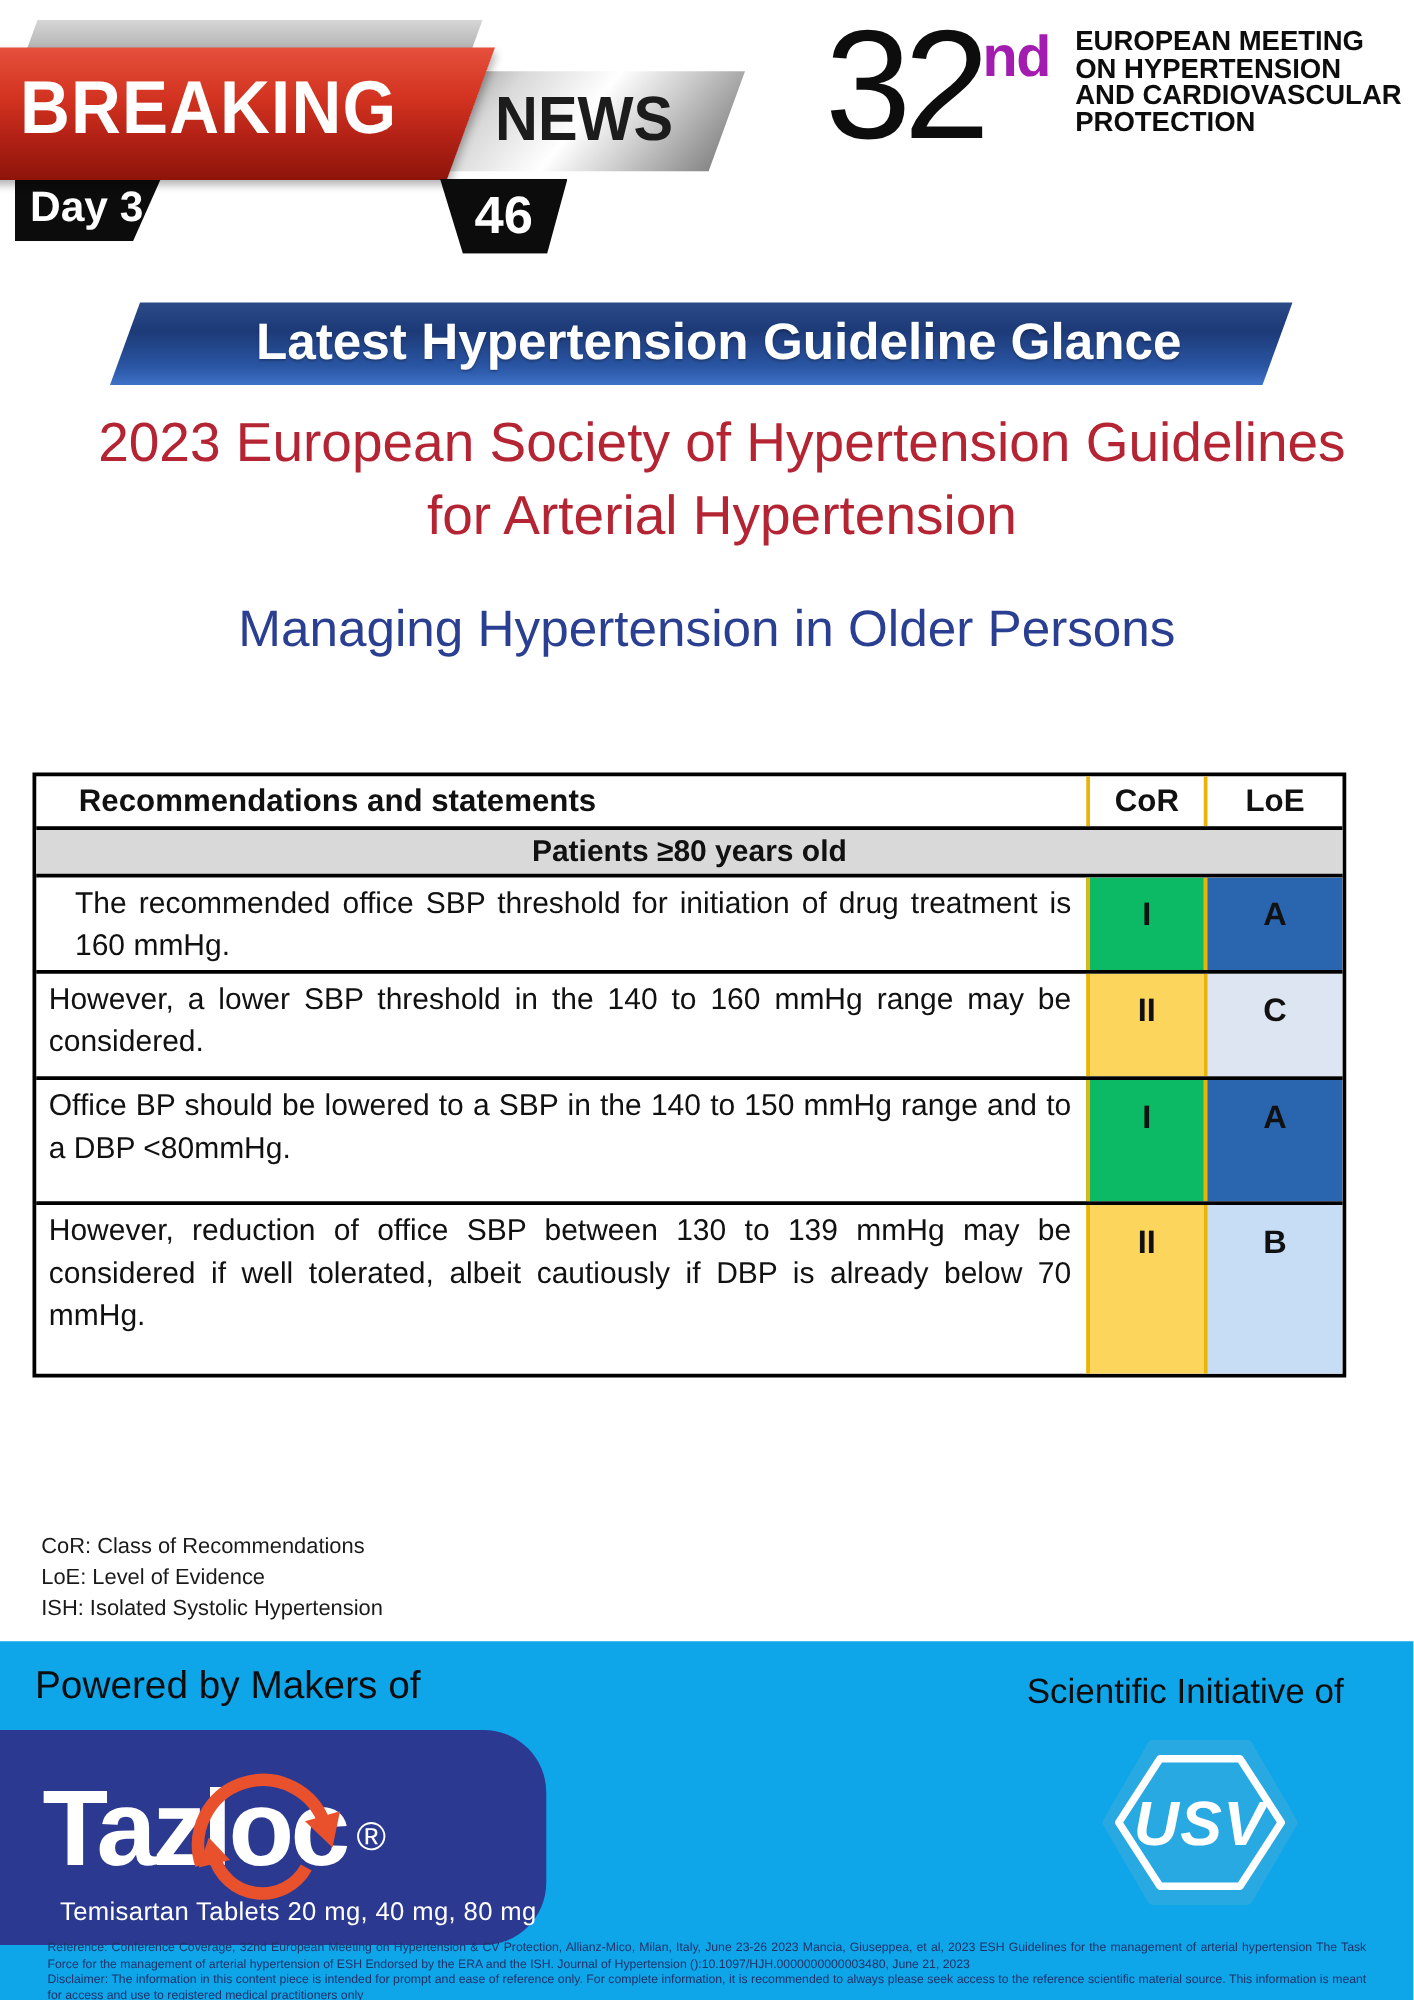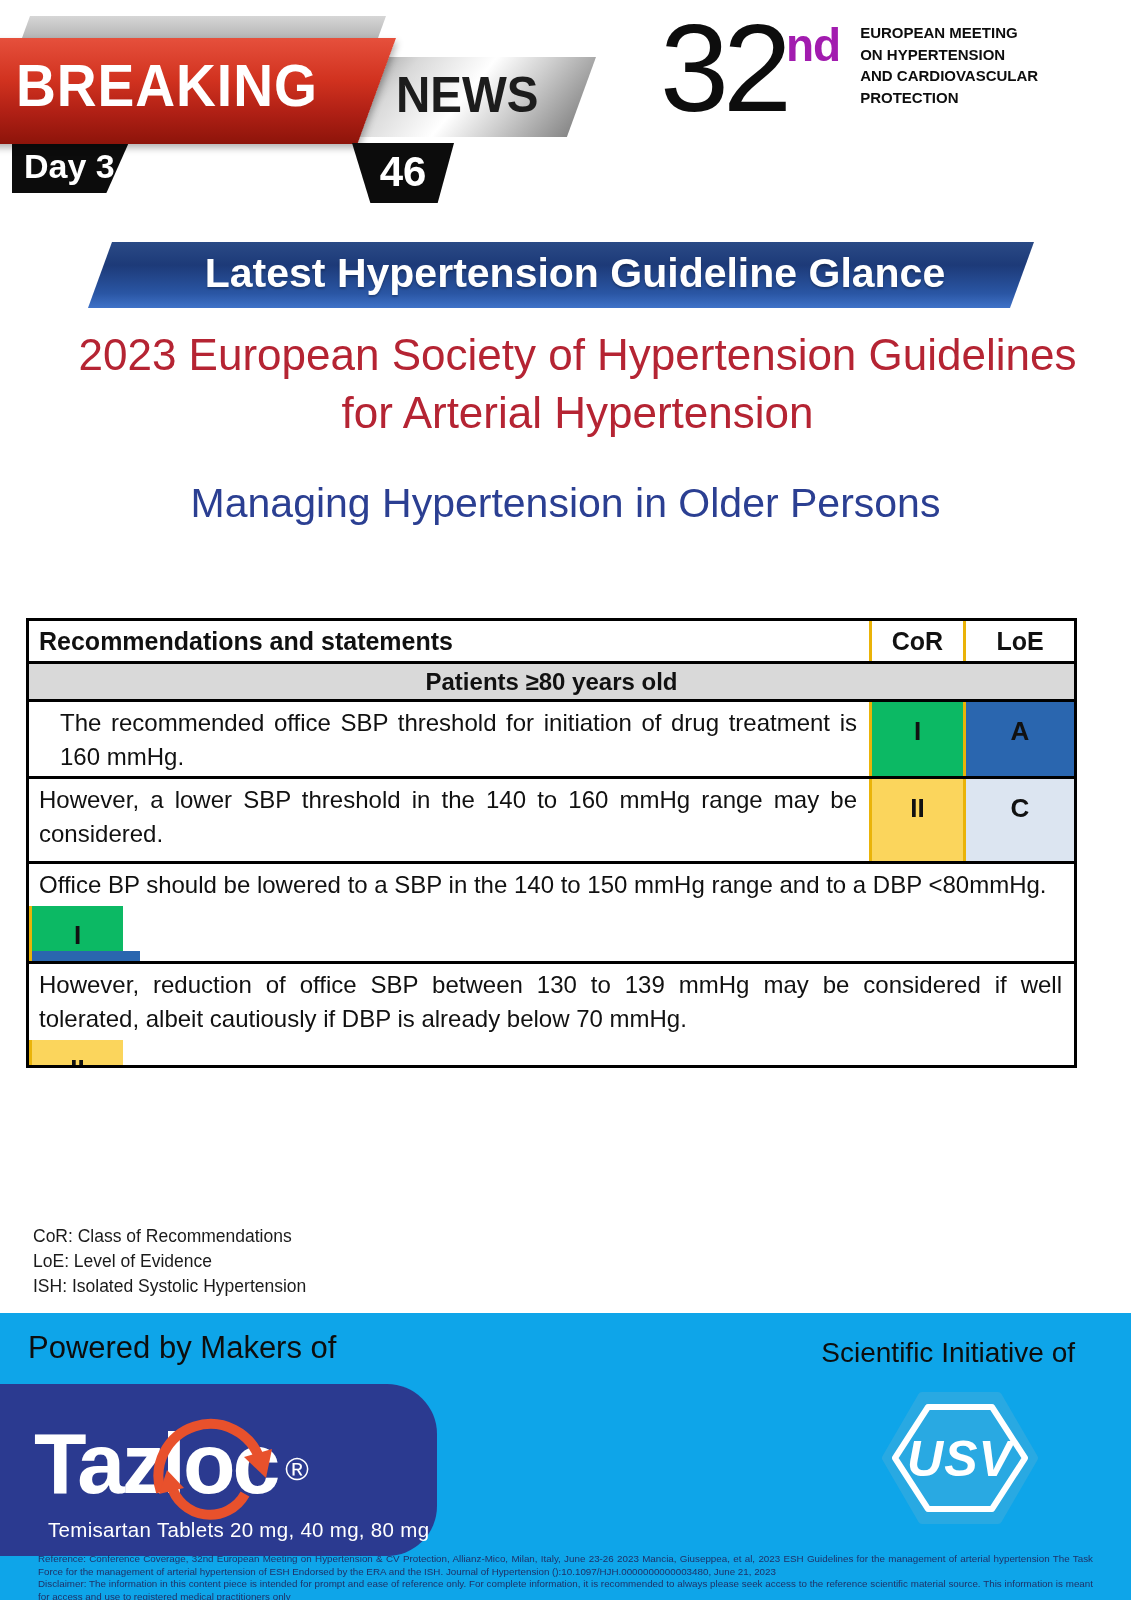--- a/index.html
+++ b/index.html
@@ -22,45 +22,45 @@
   .badge46{position:absolute;top:143px;left:352px;width:102px;height:60px;background:#0c0c0c;z-index:3;
     clip-path:polygon(0 0,100% 0,84% 100%,18% 100%);display:flex;align-items:center;justify-content:center;
     color:#fff;font-size:42px;font-weight:bold;padding-bottom:2px;box-sizing:border-box;}
   .day3{position:absolute;top:140px;left:12px;width:118px;height:53px;background:#0c0c0c;z-index:2;
     clip-path:polygon(0 0,100% 0,80% 100%,0 100%);display:flex;align-items:center;
     color:#fff;font-size:34px;font-weight:bold;padding-left:12px;box-sizing:border-box;}
 
   .congress{position:absolute;top:6px;left:660px;display:flex;z-index:2;}
   .c-num{font-size:124px;font-weight:400;line-height:1;letter-spacing:-6px;color:#0d0d0d;}
   .c-ord{font-size:46px;font-weight:800;color:#a21caf;margin-top:12px;letter-spacing:-1px;}
-  .c-title{margin-left:20px;margin-top:16px;font-size:15px;line-height:21.5px;font-weight:bold;color:#0d0d0d;}
+  .c-title{margin-left:20px;margin-top:16px;font-size:22px;line-height:21.5px;font-weight:bold;color:#0d0d0d;}
 
   
   .ribbon{position:absolute;top:242px;left:112px;width:922px;height:66px;
     background:linear-gradient(180deg,#2a4a86 0%,#1d3a78 35%,#2a56a4 78%,#3f72c8 100%);
     transform:skewX(-20deg);transform-origin:0 0;}
   .ribbon-text{position:absolute;top:250px;left:130px;width:890px;text-align:center;color:#fff;
     font-size:41px;font-weight:bold;text-shadow:0 2px 2px rgba(0,0,0,.25);white-space:nowrap;}
 
   
   .main-title{position:absolute;top:326px;left:12px;width:100%;text-align:center;color:#b52433;
     font-size:44px;font-weight:normal;line-height:58px;}
   .subtitle{position:absolute;top:480px;left:0;width:100%;text-align:center;color:#2b3f92;
     font-size:41px;font-weight:normal;}
 
   
   .reco-table{position:absolute;top:618px;left:26px;width:1051px;border:3px solid #000;box-sizing:border-box;}
   .t-row{display:flex;border-top:3px solid #000;box-sizing:border-box;overflow:hidden;}
-  .reco-table > div:first-child{border-top:none;}
+  .reco-table > div:first-child{border-top:none;padding-left:24px;}
   .reco-table > div:nth-of-type(1){height:40px;}
   .reco-table > div:nth-of-type(2){height:38px;}
   .reco-table > div:nth-of-type(3){height:77px;padding-left:21px;}
   .reco-table > div:nth-of-type(4){height:85px;}
-  .reco-table > div:nth-of-type(5){height:100px;flex-direction:column;}
-  .reco-table > div:nth-of-type(6){height:104px;flex-direction:column;}
+  .reco-table > div:nth-of-type(5){height:100px;}
+  .reco-table > div:nth-of-type(6){height:138px;}
   .cell-text{flex:1;padding:4px 12px 4px 10px;font-size:24px;line-height:34px;text-align:justify;box-sizing:border-box;}
   .cell-cor,.cell-loe{display:flex;justify-content:center;padding-top:14px;font-size:26px;font-weight:bold;
     border-left:3px solid #eab308;box-sizing:border-box;}
   .cell-cor{width:94px;}
   .cell-loe{width:111px;}
   .row-head .cell-text{display:flex;align-items:center;font-weight:bold;font-size:25px;text-align:left;}
   .row-head .cell-cor,.row-head .cell-loe{padding-top:0;align-items:center;font-size:25px;}
   .row-section{background:#d9d9d9;display:flex;align-items:center;justify-content:center;
     font-weight:bold;font-size:24px;}
 

